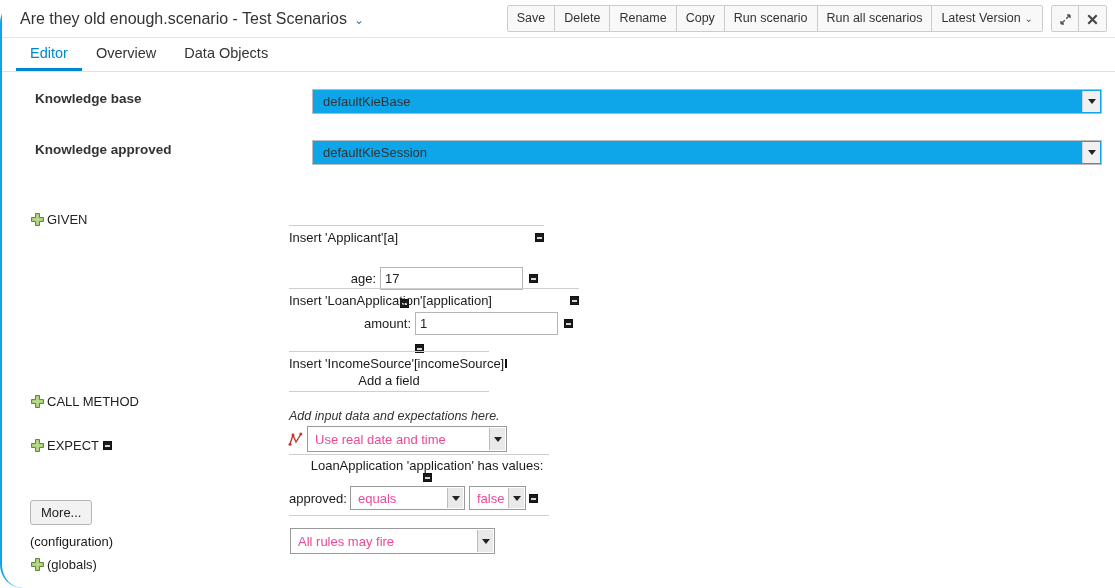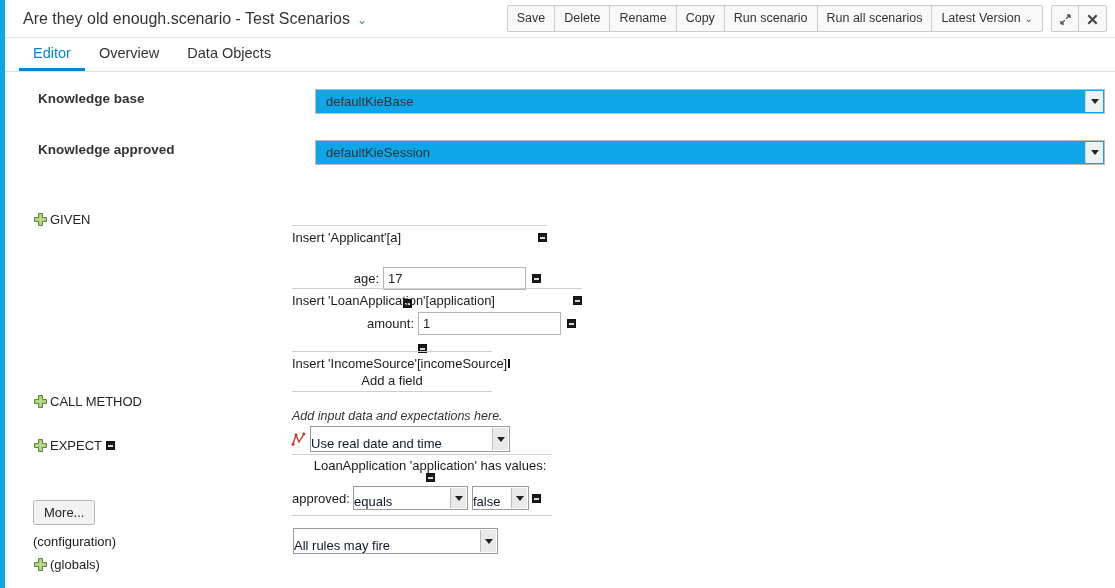--- a/index.html
+++ b/index.html
@@ -13,22 +13,23 @@
     font-family: "Liberation Sans", sans-serif;
     color: #333333;
     overflow: hidden;
   }
 
   .app {
     position: relative;
     width: 1115px;
     height: 588px;
     box-sizing: border-box;
-    border-left: 5px solid #0ea5e9;
+    border-left: 2px solid #0ea5e9;
     background: #ffffff;
+    border-radius: 23px;
   }
 
   
   .titlebar {
     position: relative;
     height: 37px;
     border-bottom: 1px solid #e5e5e5;
     background: #ffffff;
     display: flex;
     align-items: center;
@@ -255,23 +256,24 @@
     color: #333;
     white-space: nowrap;
   }
 
   .small-select {
     box-sizing: border-box;
     height: 24px;
     border: 1px solid #9a9a9a;
     background: #ffffff;
     font-size: 13px;
-    color: #0f172a;
+    color: #ec4899;
     display: inline-flex;
-    align-items: flex-end;
+    align-items: center;
+    padding-left: 7px;
     position: relative;
     cursor: pointer;
   }
   .small-select .arrowbox2 {
     position: absolute;
     right: 1px; top: 1px; bottom: 1px;
     width: 15px;
     background: #e9e9e9;
     border-left: 1px solid #bdbdbd;
     display: flex; align-items: center; justify-content: center;

